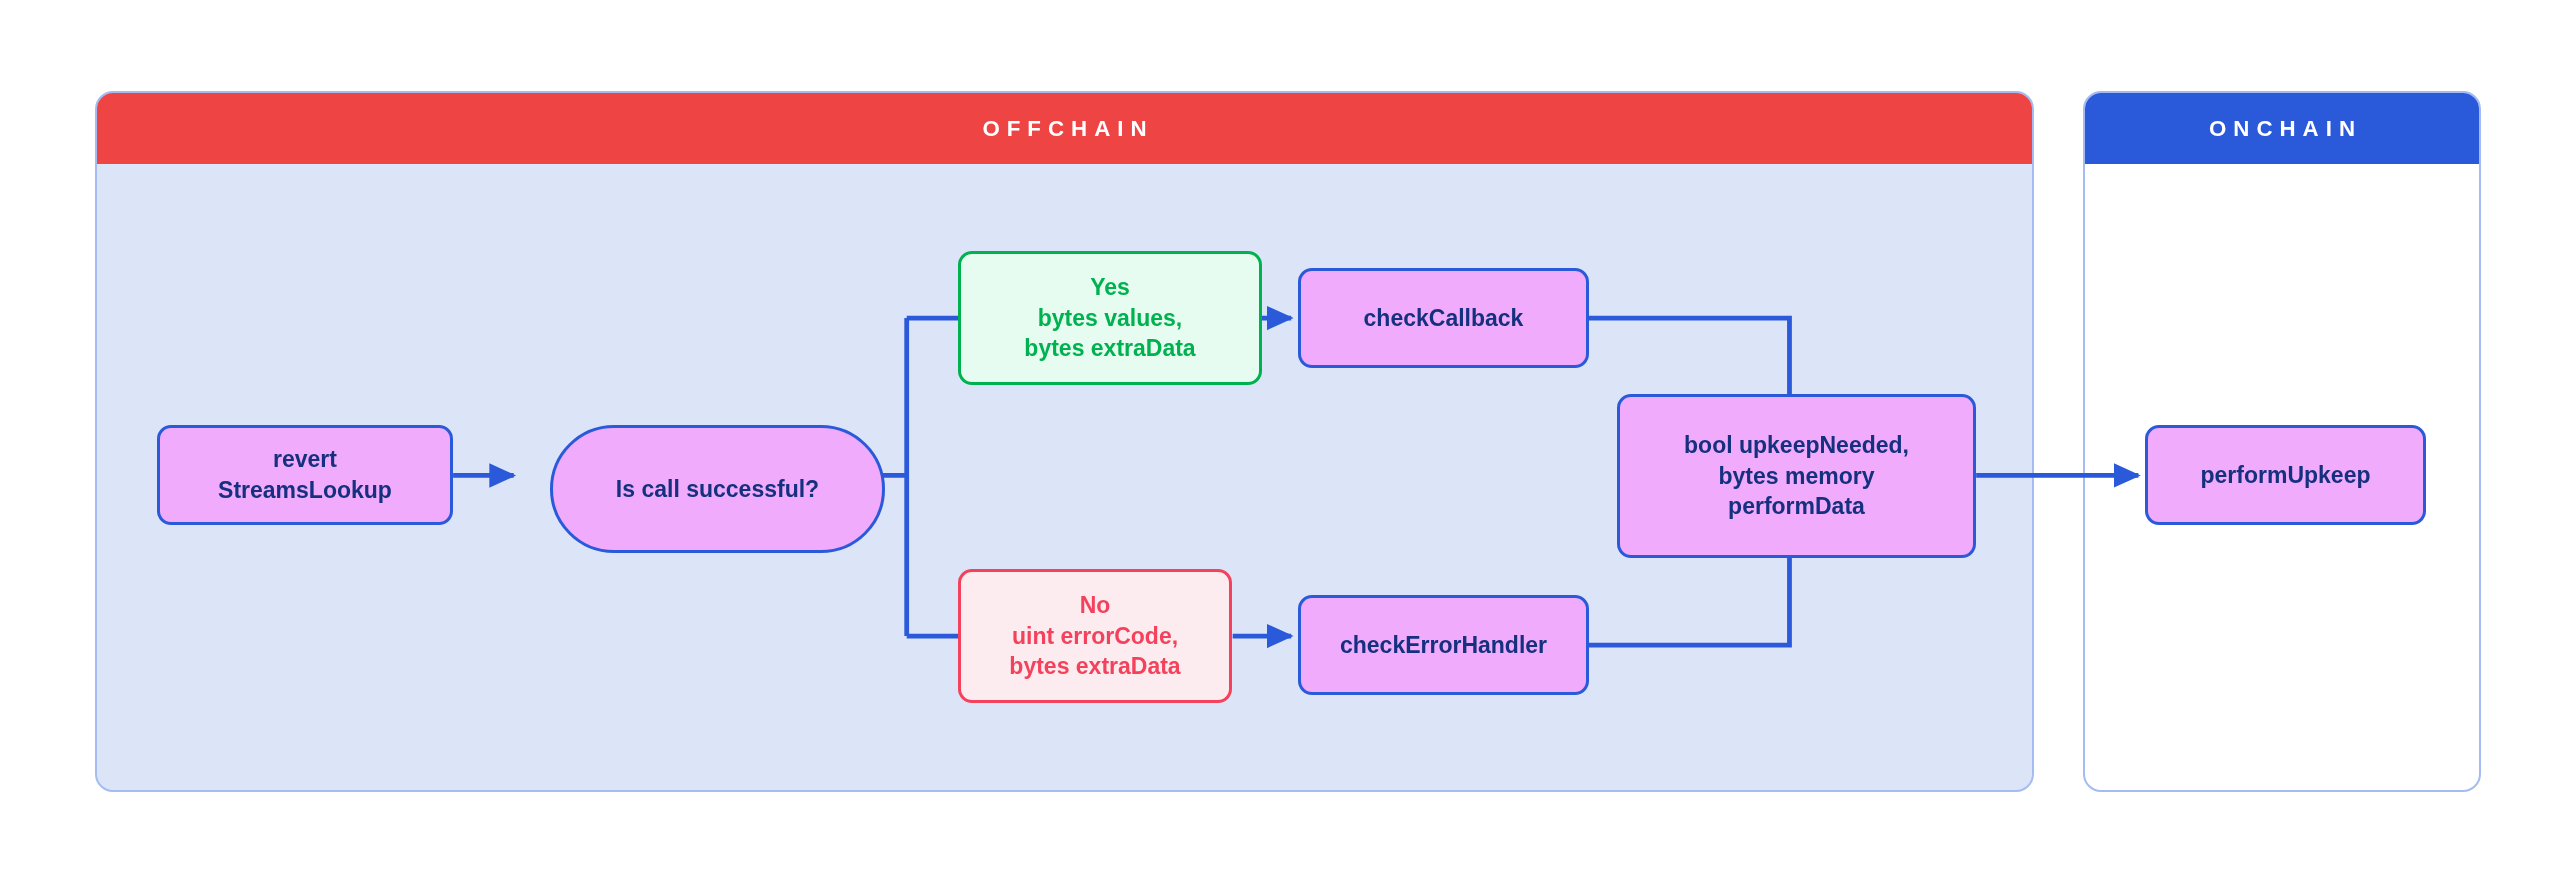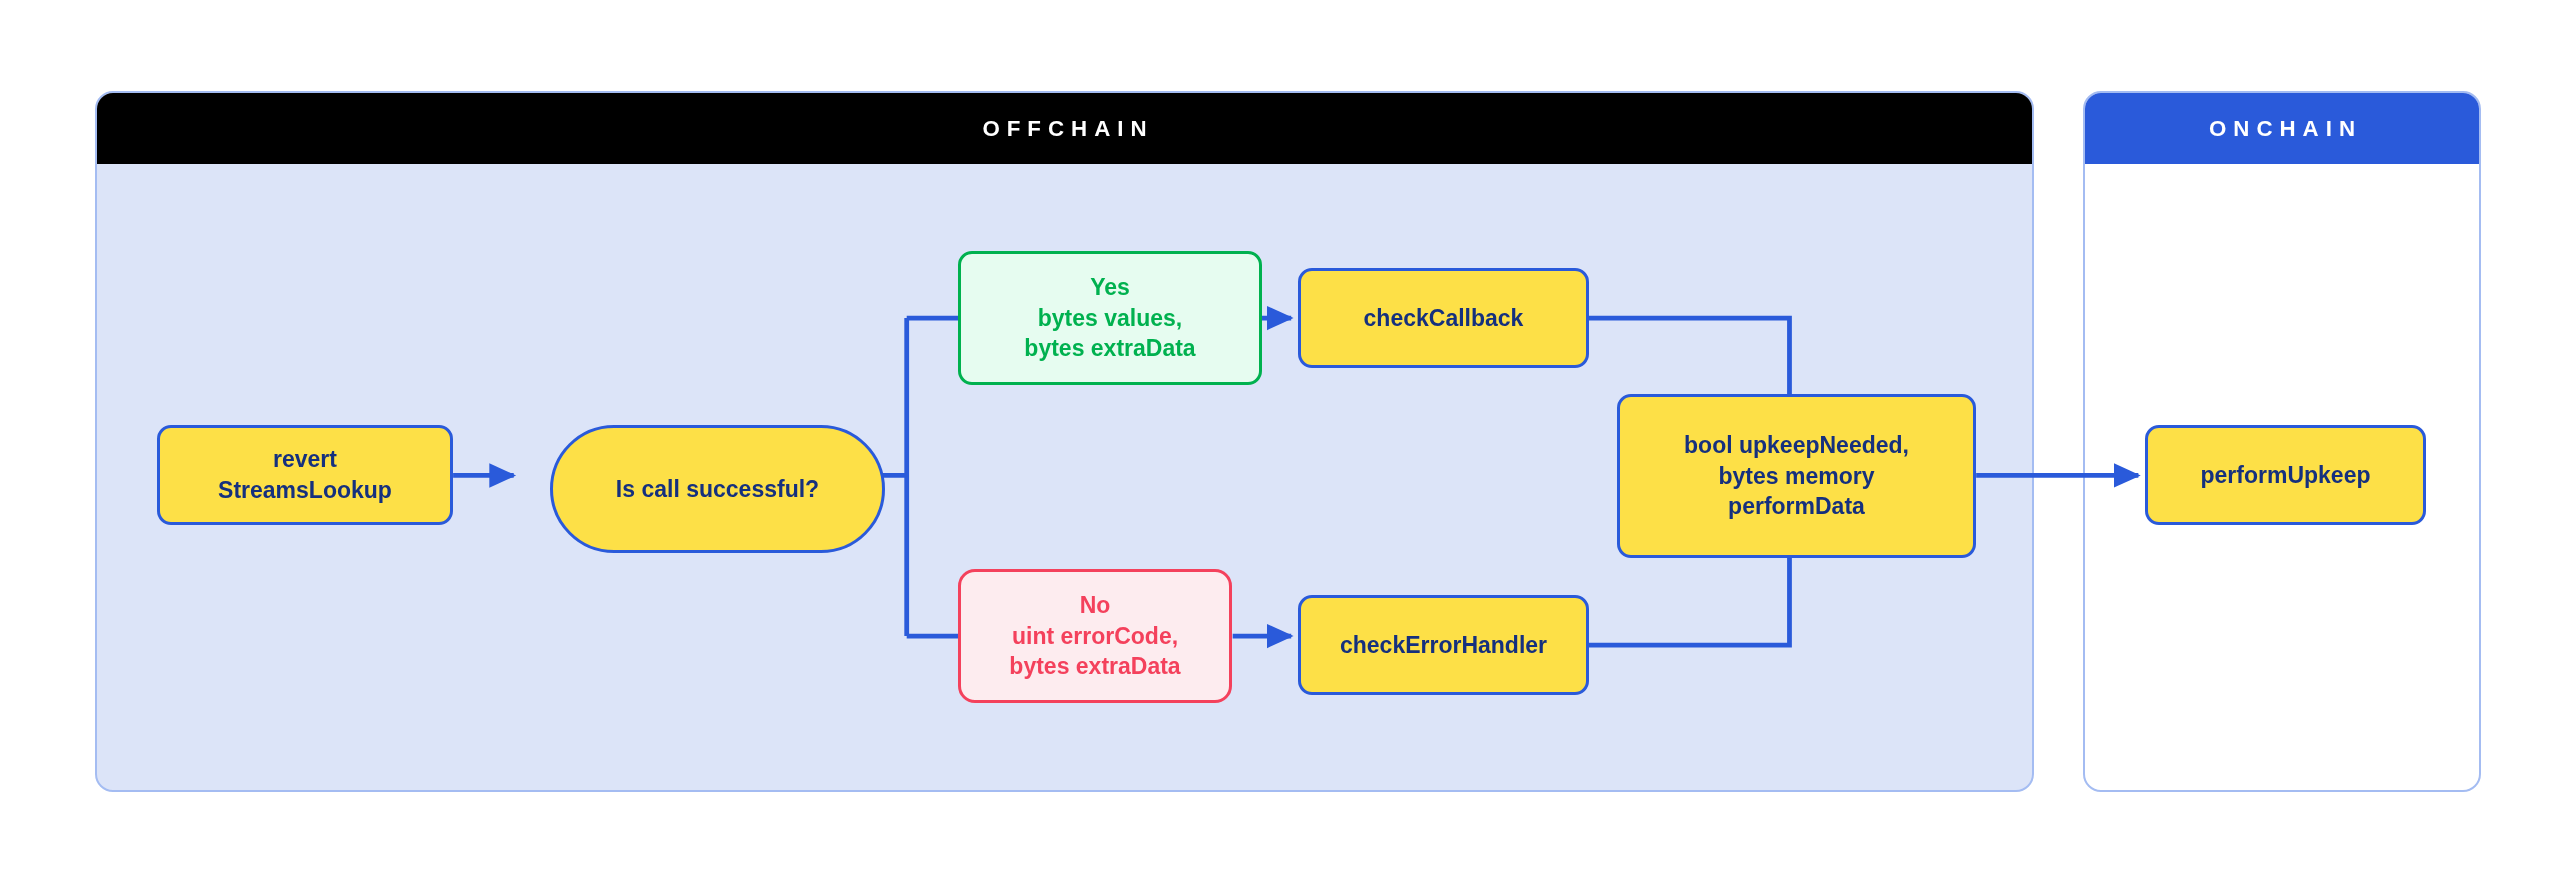--- a/index.html
+++ b/index.html
@@ -51,63 +51,62 @@
     height: 71px;
     display: flex;
     align-items: center;
     justify-content: center;
     color: #ffffff;
     font-size: 22.3px;
     font-weight: 700;
     letter-spacing: 7px;
     text-indent: 7px;
   }
-  #offchain-header { background: #000000; }
+  #offchain-header { background: #ef4444; }
   #onchain-header  { background: #2a5ada; }
 
   
   #connectors {
     position: absolute;
     left: 0;
     top: 0;
     width: 2576px;
     height: 886px;
     pointer-events: none;
   }
 
   
   .node {
     position: absolute;
     box-sizing: border-box;
     display: flex;
     align-items: center;
     justify-content: center;
     text-align: center;
-    background: #fde047;
+    background: #f0abfc;
     border: 3.2px solid #2a5ada;
     border-radius: 14px;
     color: #15307e;
     font-size: 23px;
     font-weight: 700;
     line-height: 1.33;
     white-space: pre-line;
   }
   .node.pill {
     border-radius: 531px;
   }
   .node.green {
     background: #e6fcf0;
     border-color: #00b14f;
     color: #00b14f;
   }
   .node.red {
     background: #fdecef;
     border-color: #f4415c;
     color: #f4415c;
-    border-radius: 17px;
   }
 
   #node-revert          { left: 157px;  top: 425px;  width: 296px;  height: 100px; }
   #node-decision        { left: 550px;  top: 425px;  width: 335px;  height: 128px; }
   #node-yes             { left: 958px; top: 251px;  width: 304px;  height: 134px; }
   #node-no              { left: 958px; top: 569px; width: 274px;  height: 134px; }
   #node-checkcallback   { left: 1298px; top: 268px;  width: 291px;  height: 100px; }
   #node-checkerror      { left: 1298px; top: 595px; width: 291px;  height: 100px; }
   #node-upkeep          { left: 1617px; top: 394px;  width: 359px;  height: 164px; }
   #node-performupkeep   { left: 2145px; top: 425px;  width: 281px;  height: 100px; }

